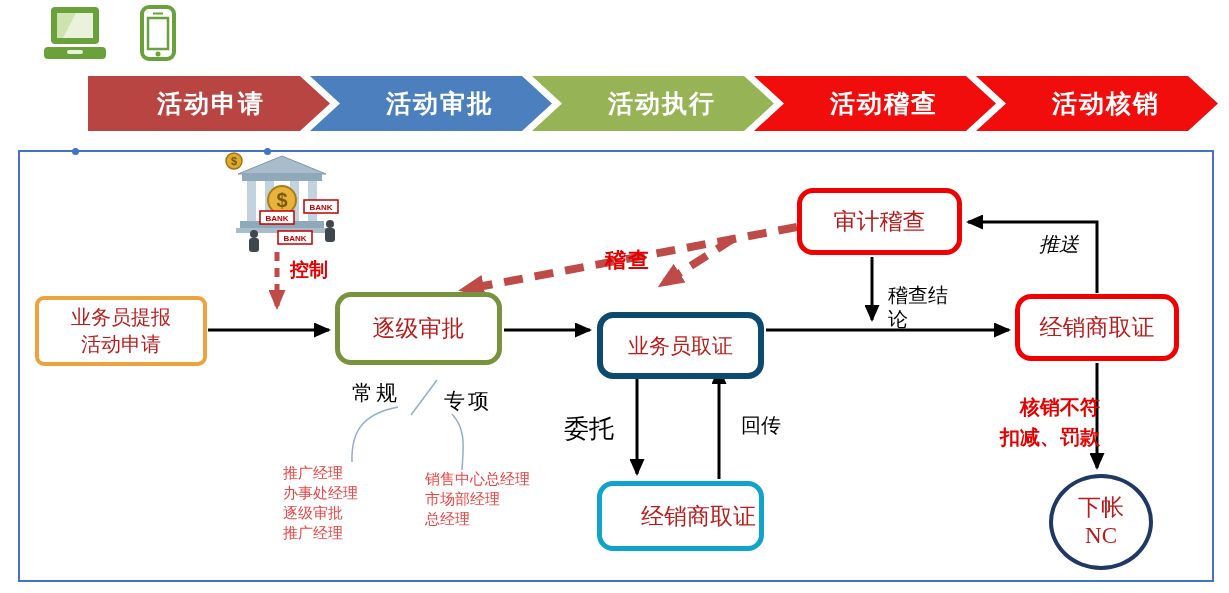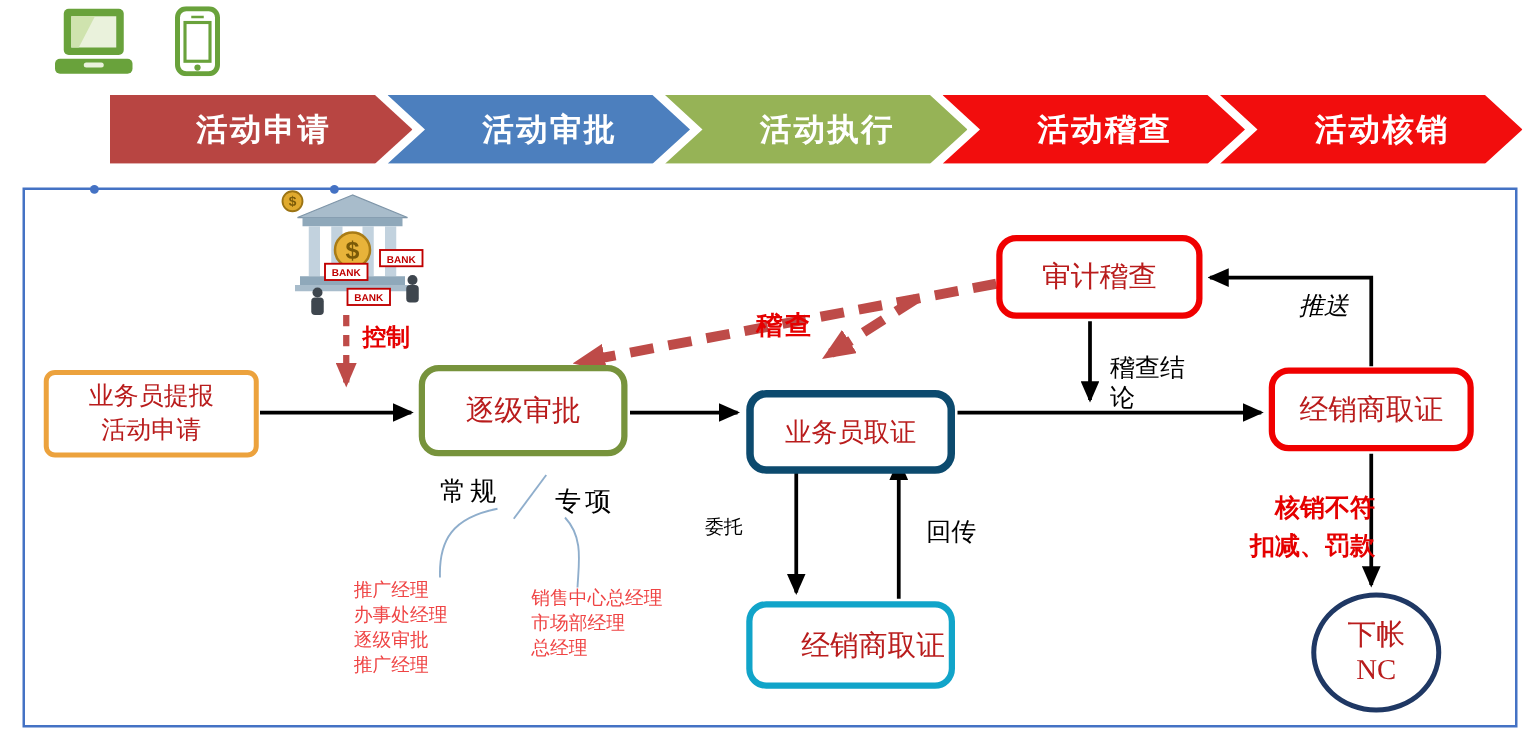--- a/index.html
+++ b/index.html
@@ -66,21 +66,21 @@
     font-family:"Liberation Serif","DejaVu Serif",serif;
   }
 
   
   .lbl { position:absolute; z-index:5; color:#000; font-family:"Liberation Serif","DejaVu Serif",serif; white-space:nowrap; }
   .lbl.red { color:#E50000; font-weight:bold; }
   .lbl-control        { left:290px;  top:257px; font-size:19px; }
   .lbl-inspect        { left:605px;  top:246px; font-size:21px; letter-spacing:2px; }
   .lbl-push           { left:1039px; top:231px; font-size:20px;font-style:italic; }
   .lbl-inspect-result { left:888px;  top:283px; font-size:20px; line-height:24px; white-space:normal; width:96px; }
-  .lbl-entrust        { left:564px;  top:412px; font-size:15px; }
+  .lbl-entrust        { left:564px;  top:412px; font-size:25px; }
   .lbl-sendback       { left:741px;  top:412px; font-size:20px; }
   .lbl-mismatch       { left:948px;  top:392px; width:152px; font-size:20px; line-height:30px; text-align:right; white-space:normal; }
   .lbl-regular        { left:352px;  top:379px; font-size:21px; letter-spacing:3px; }
   .lbl-special        { left:444px;  top:387px; font-size:21px; letter-spacing:3px; }
 
   .role-list { position:absolute; z-index:5; font-size:15px; line-height:20px; color:#ef4444;
                font-family:"Liberation Serif","DejaVu Serif",serif; }
   .role-list.regular { left:283px; top:463px; }
   .role-list.special { left:425px; top:469px; }
 </style>

